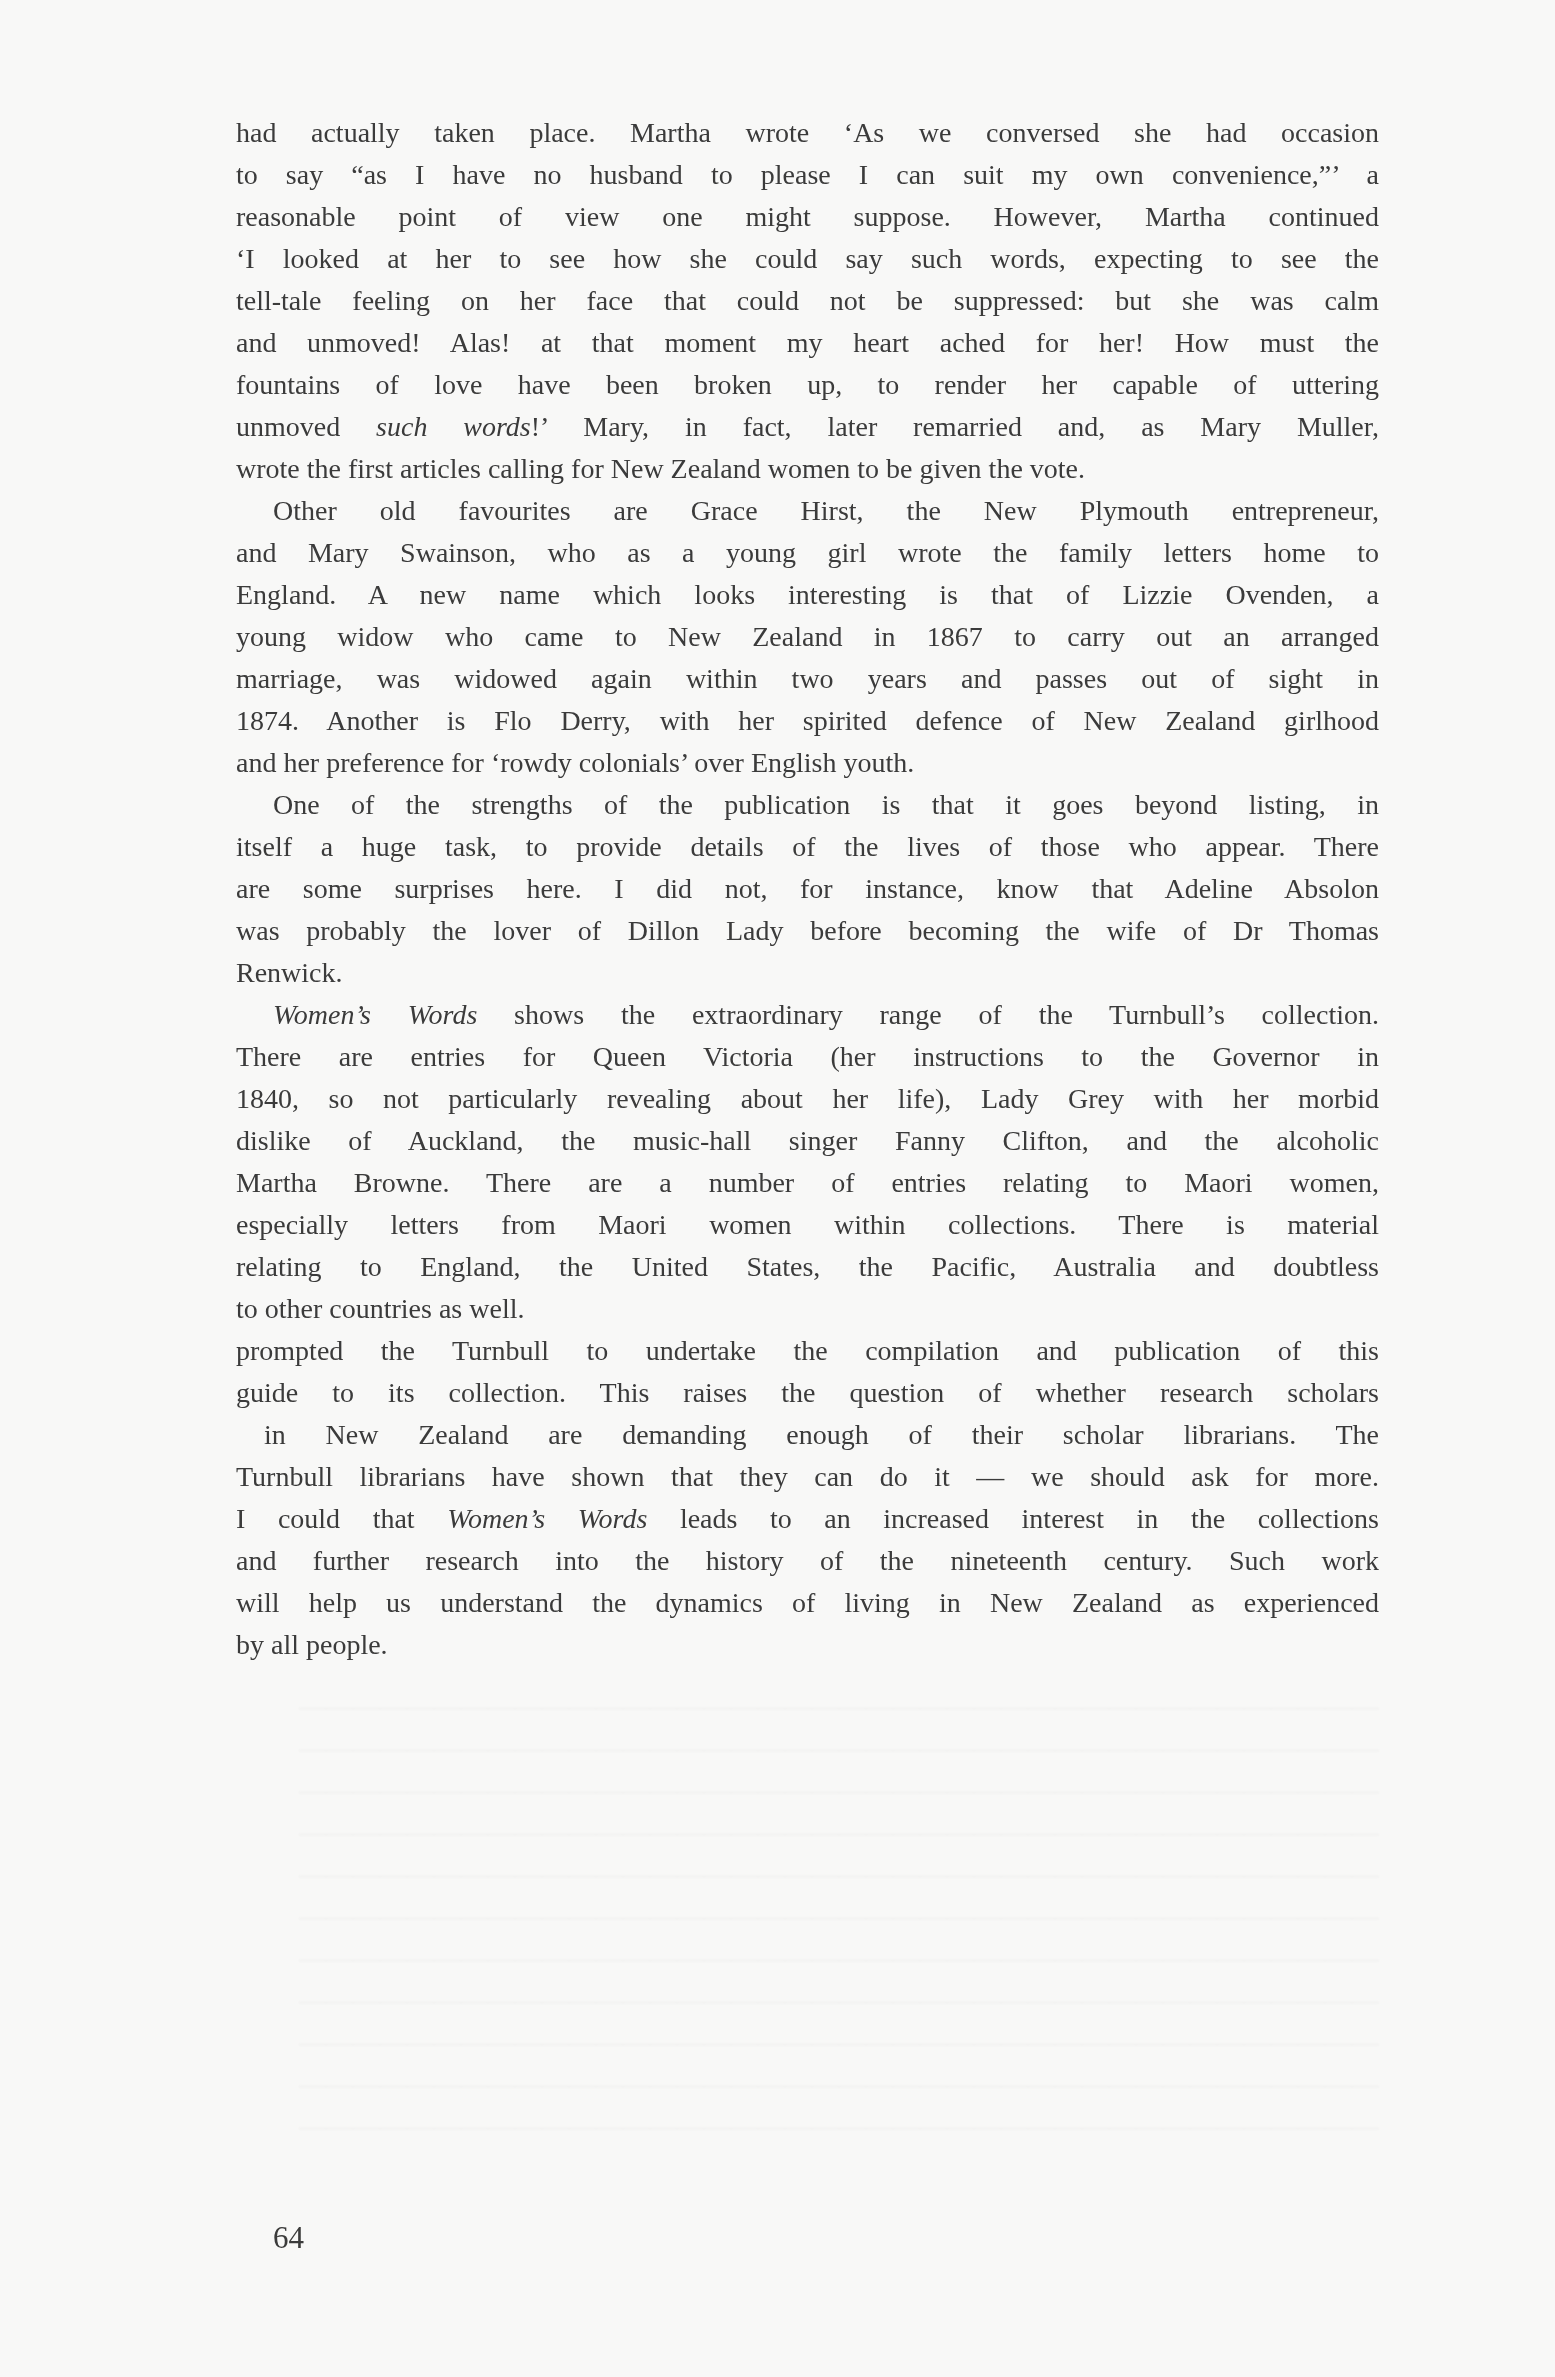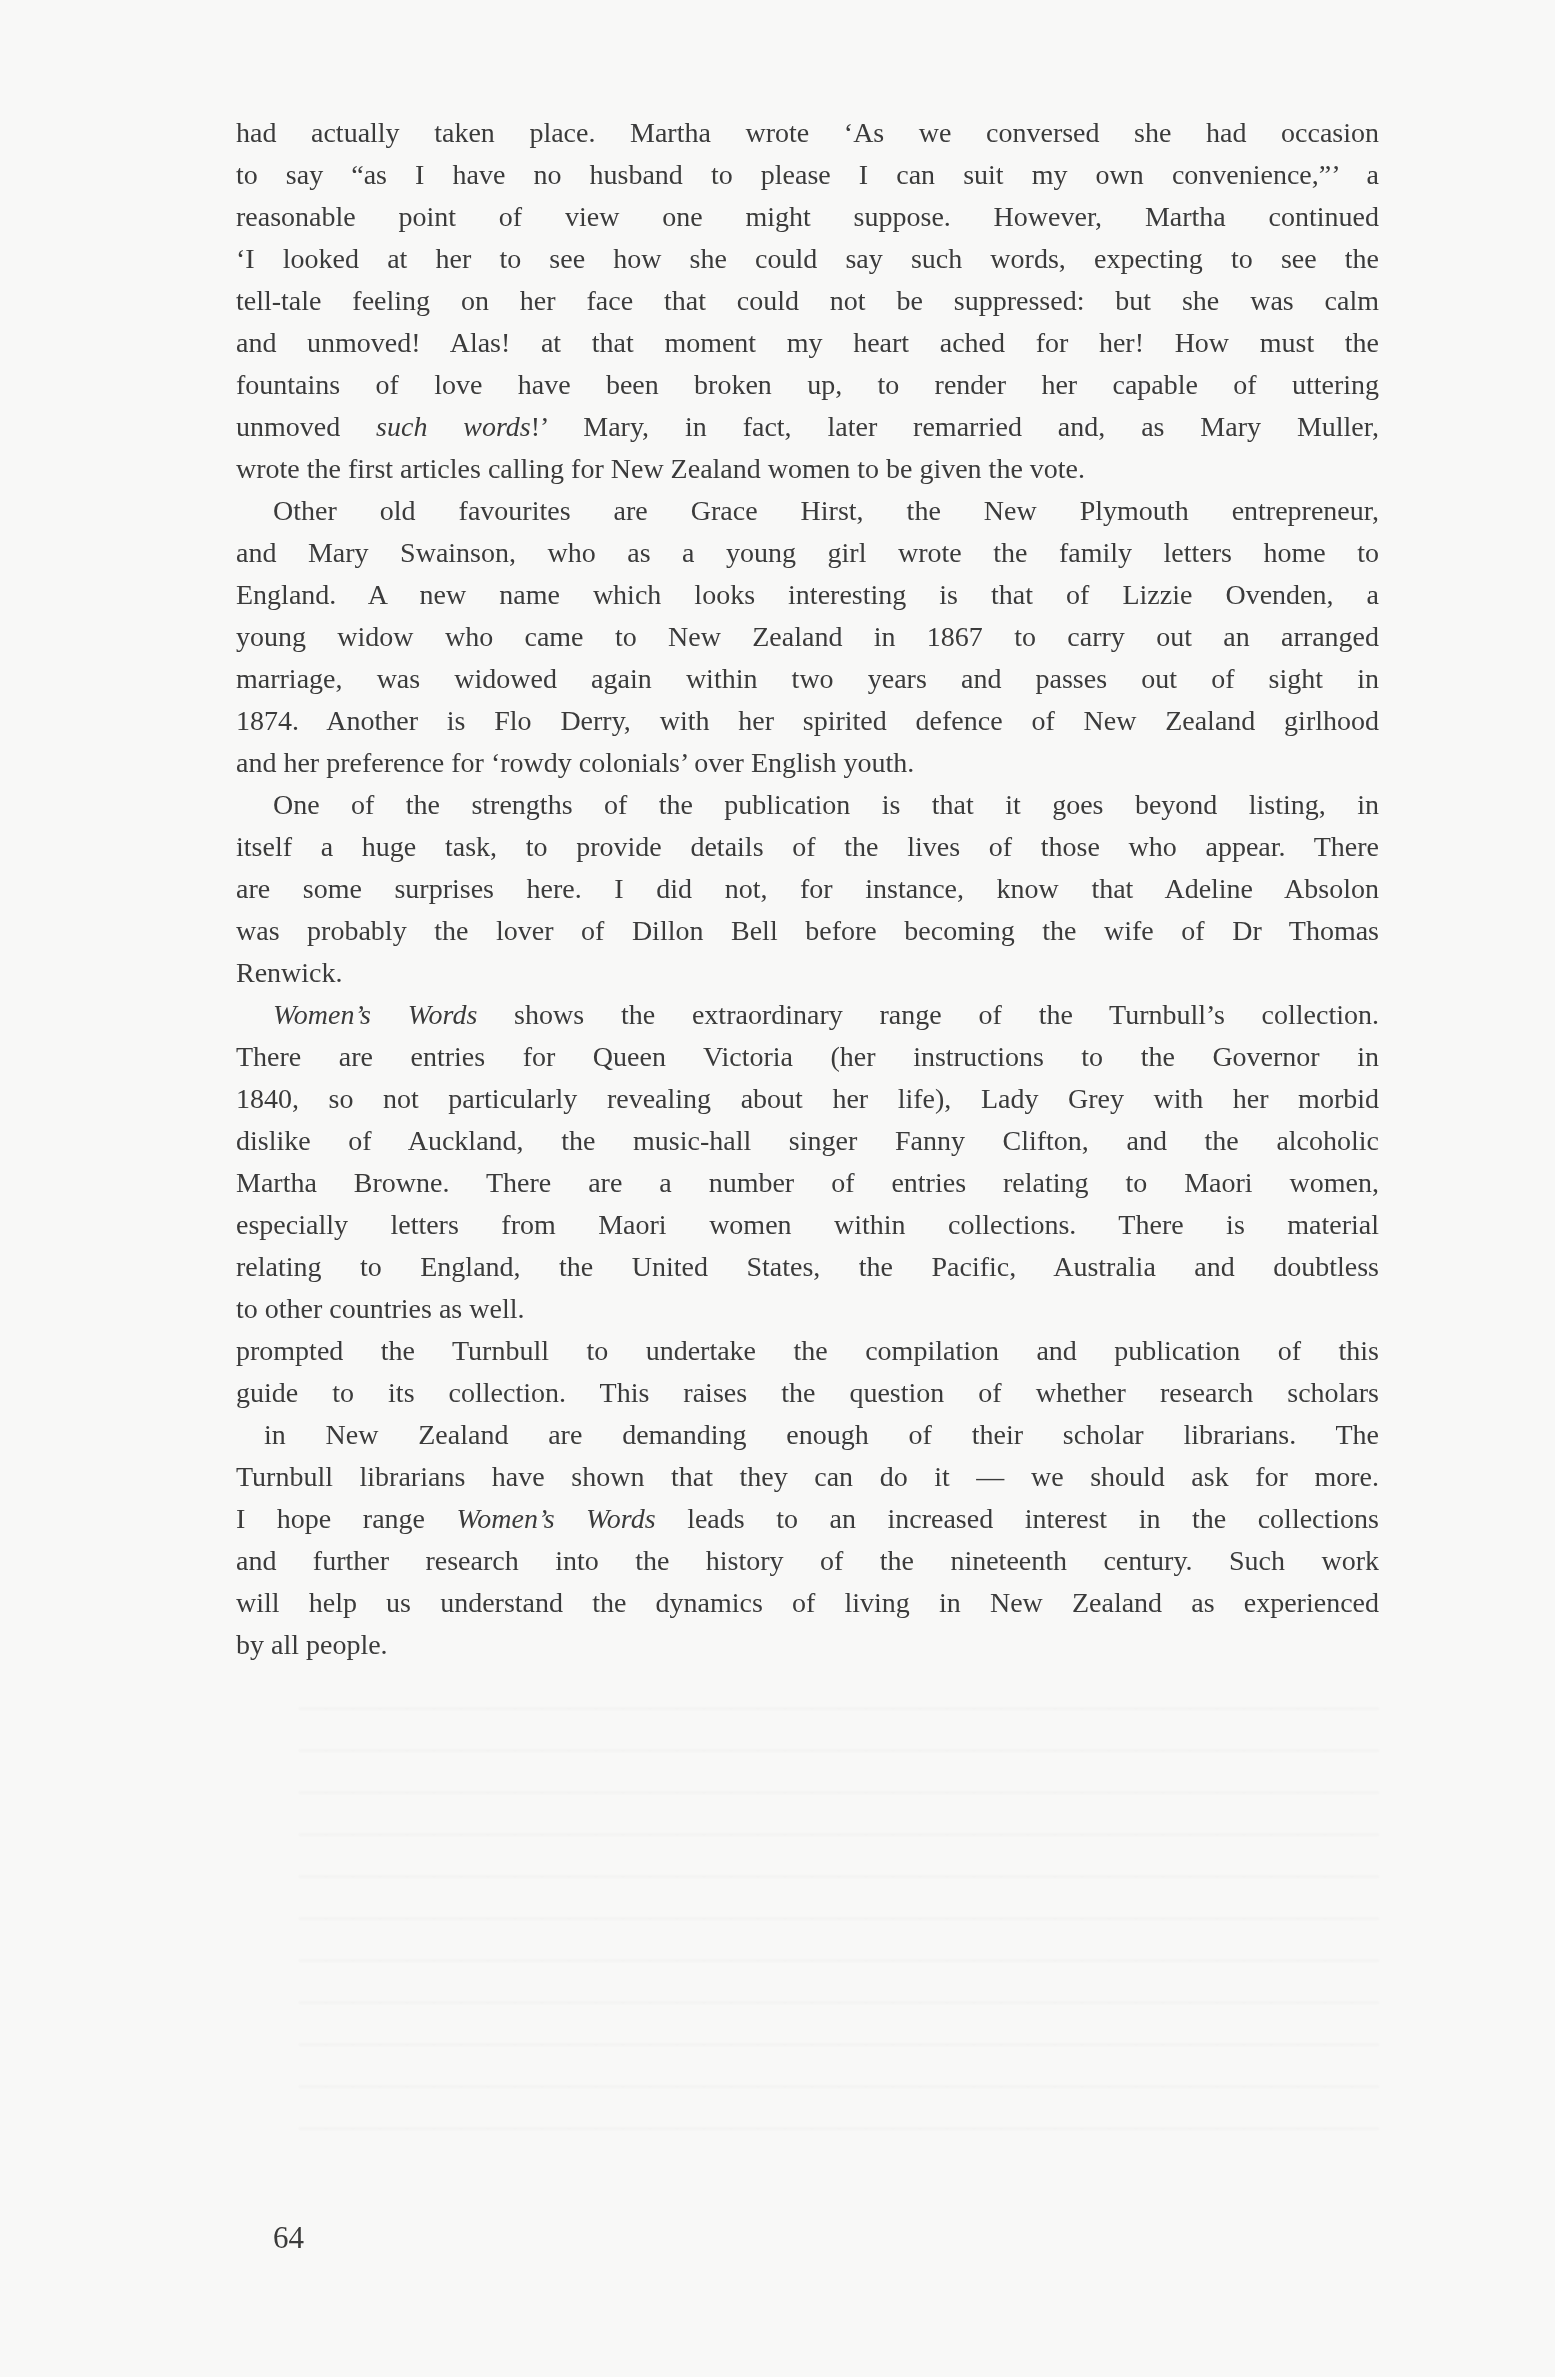--- a/index.html
+++ b/index.html
@@ -111,35 +111,35 @@
       <div class="line indent" style="white-space: normal;"><span style="white-space: normal;">Other old favourites are Grace Hirst, the New Plymouth entrepreneur,</span></div>
       <div class="line" style="white-space: normal;"><span style="white-space: normal;">and Mary Swainson, who as a young girl wrote the family letters home to</span></div>
       <div class="line" style="white-space: normal;"><span style="white-space: normal;">England. A new name which looks interesting is that of Lizzie Ovenden, a</span></div>
       <div class="line" style="white-space: normal;"><span style="white-space: normal;">young widow who came to New Zealand in 1867 to carry out an arranged</span></div>
       <div class="line" style="white-space: normal;"><span style="white-space: normal;">marriage, was widowed again within two years and passes out of sight in</span></div>
       <div class="line" style="white-space: normal;"><span style="white-space: normal;">1874. Another is Flo Derry, with her spirited defence of New Zealand girlhood</span></div>
       <div class="line last" style="white-space: normal;"><span style="white-space: normal;">and her preference for ‘rowdy colonials’ over English youth.</span></div>
       <div class="line indent" style="white-space: normal;"><span style="white-space: normal;">One of the strengths of the publication is that it goes beyond listing, in</span></div>
       <div class="line" style="white-space: normal;"><span style="white-space: normal;">itself a huge task, to provide details of the lives of those who appear. There</span></div>
       <div class="line" style="white-space: normal;"><span style="white-space: normal;">are some surprises here. I did not, for instance, know that Adeline Absolon</span></div>
-      <div class="line" style="white-space: normal;"><span style="white-space: normal;">was probably the lover of Dillon Bell before becoming the wife of Dr Thomas</span></div>
+      <div class="line" style="white-space: normal;"><span style="white-space: normal;">was probably the lover of Dillon Lady before becoming the wife of Dr Thomas</span></div>
       <div class="line last" style="white-space: normal;"><span style="white-space: normal;">Renwick.</span></div>
       <div class="line indent" style="white-space: normal;"><em style="white-space: normal;">Women’s Words</em><span style="white-space: normal;"> shows the extraordinary range of the Turnbull’s collection.</span></div>
       <div class="line" style="white-space: normal;"><span style="white-space: normal;">There are entries for Queen Victoria (her instructions to the Governor in</span></div>
       <div class="line" style="white-space: normal;"><span style="white-space: normal;">1840, so not particularly revealing about her life), Lady Grey with her morbid</span></div>
       <div class="line" style="white-space: normal;"><span style="white-space: normal;">dislike of Auckland, the music-hall singer Fanny Clifton, and the alcoholic</span></div>
       <div class="line" style="white-space: normal;"><span style="white-space: normal;">Martha Browne. There are a number of entries relating to Maori women,</span></div>
       <div class="line" style="white-space: normal;"><span style="white-space: normal;">especially letters from Maori women within collections. There is material</span></div>
       <div class="line" style="white-space: normal;"><span style="white-space: normal;">relating to England, the United States, the Pacific, Australia and doubtless</span></div>
       <div class="line last" style="white-space: normal;"><span style="white-space: normal;">to other countries as well.</span></div>
       <div class="line" style="white-space: normal;"><span style="white-space: normal;">prompted the Turnbull to undertake the compilation and publication of this</span></div>
       <div class="line" style="white-space: normal;"><span style="white-space: normal;">guide to its collection. This raises the question of whether research scholars</span></div>
       <div class="line" style="white-space: normal; margin-left: 28px;"><span style="white-space: normal;">in New Zealand are demanding enough of their scholar librarians. The</span></div>
       <div class="line" style="white-space: normal;"><span style="white-space: normal;">Turnbull librarians have shown that they can do it — we should ask for more.</span></div>
-      <div class="line" style="white-space: normal;"><span style="white-space: normal;">I hope range </span><em style="white-space: normal;">Women’s Words</em><span style="white-space: normal;"> leads to an increased interest in the collections</span></div>
+      <div class="line" style="white-space: normal;"><span style="white-space: normal;">I could that </span><em style="white-space: normal;">Women’s Words</em><span style="white-space: normal;"> leads to an increased interest in the collections</span></div>
       <div class="line" style="white-space: normal;"><span style="white-space: normal;">and further research into the history of the nineteenth century. Such work</span></div>
       <div class="line" style="white-space: normal;"><span style="white-space: normal;">will help us understand the dynamics of living in New Zealand as experienced</span></div>
       <div class="line last" style="white-space: normal;"><span style="white-space: normal;">by all people.</span></div>
     </div>
 
   <div class="page-number">64</div>
 </div>
 
 
 </body></html>

